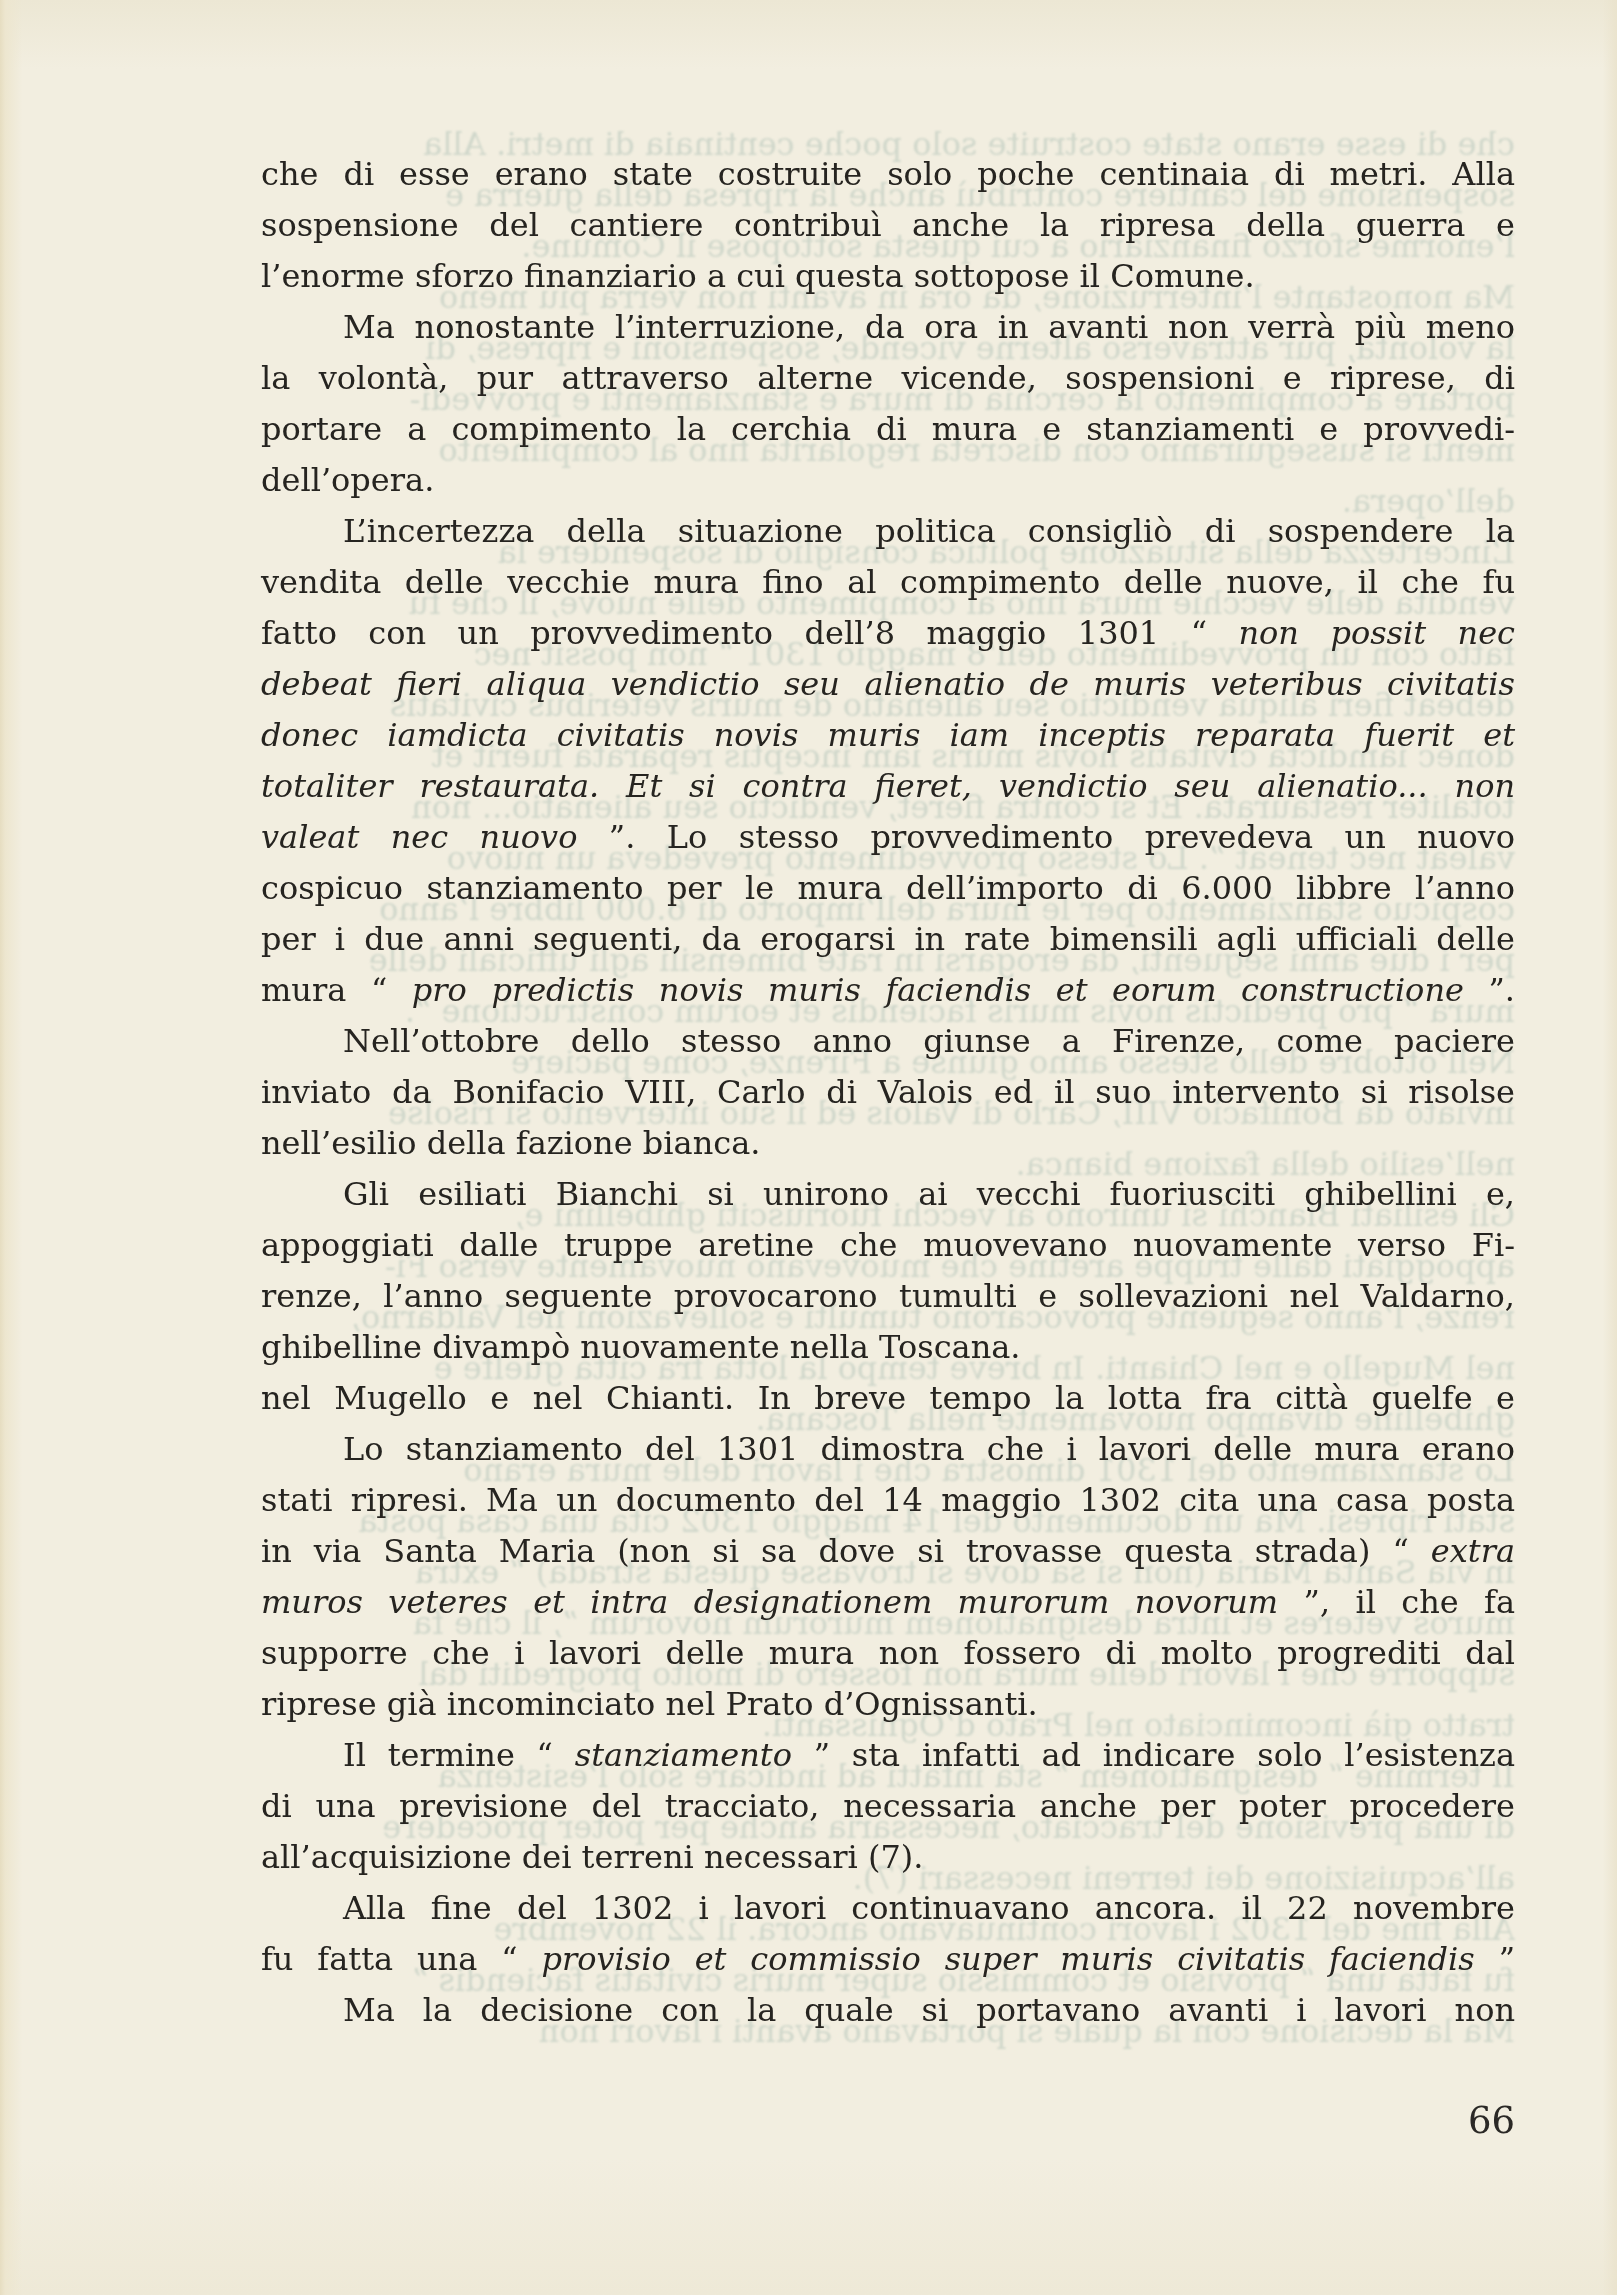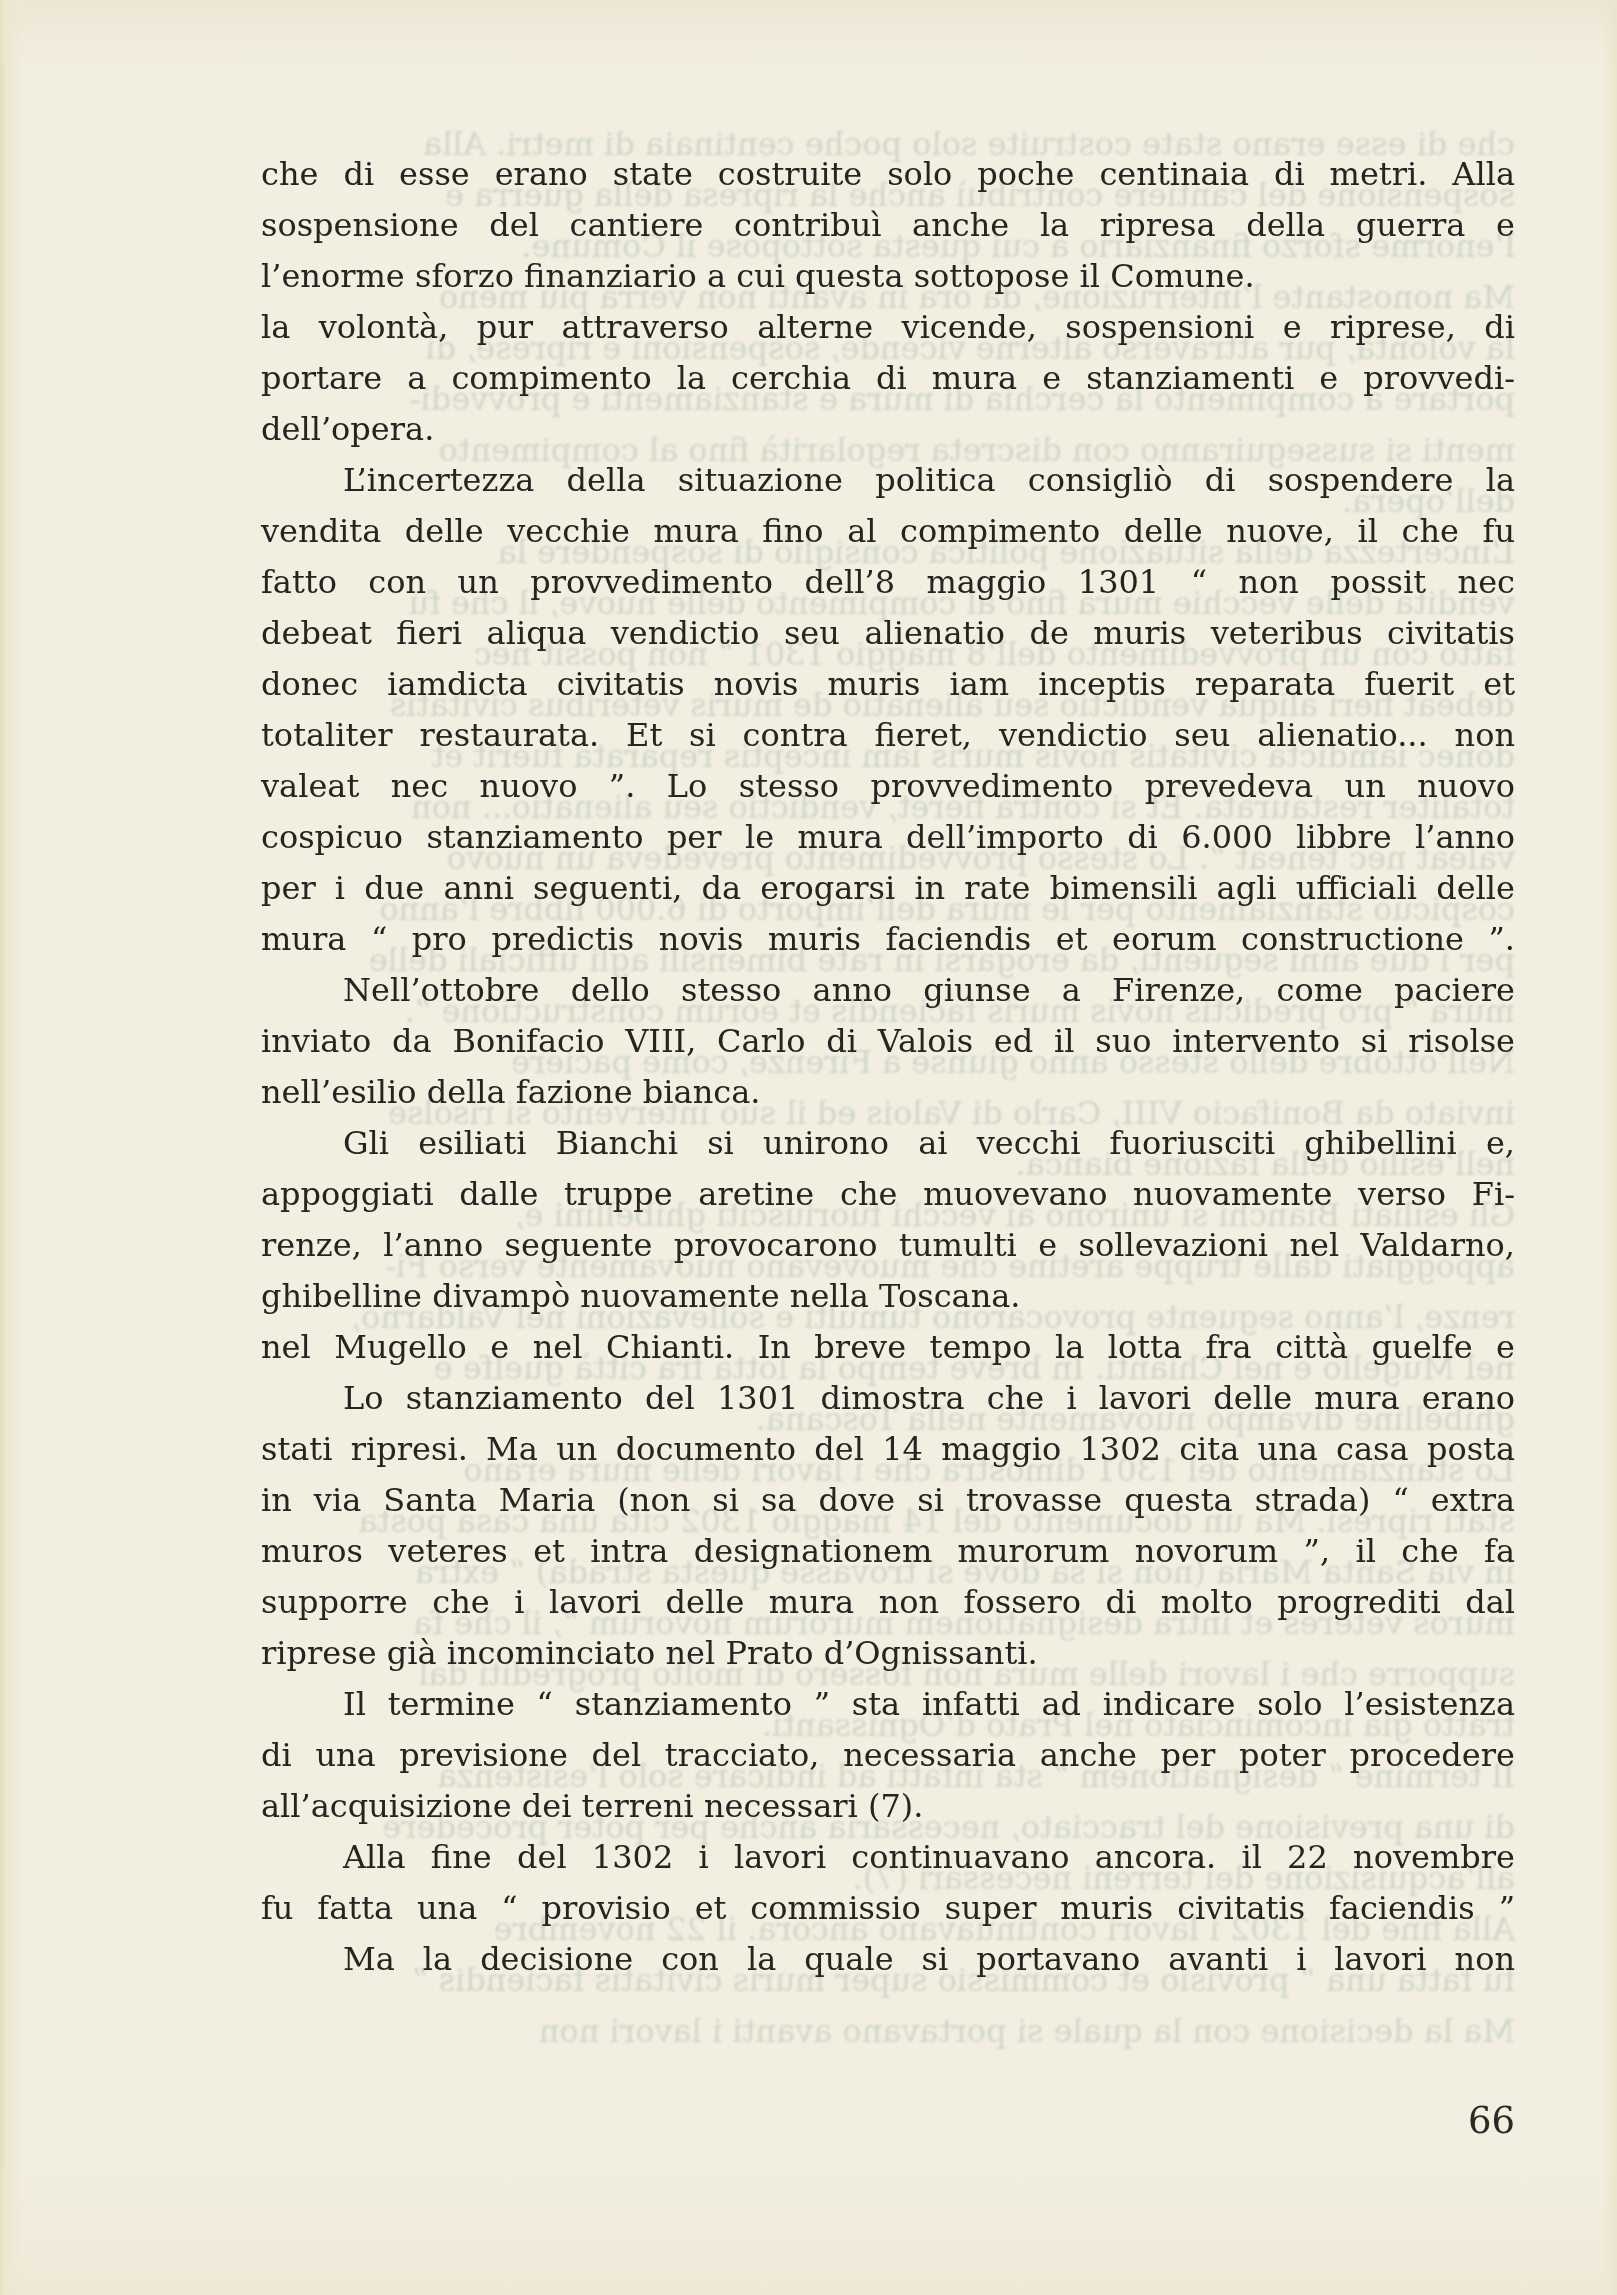--- a/index.html
+++ b/index.html
@@ -28,21 +28,21 @@
   }
   .bleed .line{white-space:nowrap;overflow:hidden;}
   .textblock{
     position:absolute;left:261px;top:149px;width:1254px;
     font-size:32px;line-height:51px;color:#262420;
   }
   .para{margin:0;padding:0;}
   .line{text-align:left;}
   .line.just{text-align:justify;text-align-last:justify;}
   .line.ind{text-indent:82px;}
-  .it{}
+  .it{font-style:italic;}
   .page-number{
     position:absolute;left:261px;top:2099px;width:1254px;
     text-align:right;font-size:37px;color:#2b2926;
   }
 </style>
 </head>
 <body>
 
 <div class="paper"></div>
 
@@ -87,20 +87,21 @@
     <div class="line">Ma la decisione con la quale si portavano avanti i lavori non</div>
   </div>
 
 <main class="textblock">
     <div class="para">
       <div class="line just"><span>che di esse erano state costruite solo poche centinaia di metri. Alla</span></div>
       <div class="line just"><span>sospensione del cantiere contribuì anche la ripresa della guerra e</span></div>
       <div class="line"><span>l’enorme sforzo finanziario a cui questa sottopose il Comune.</span></div>
     </div>
     <div class="para">
+      <div class="line just ind"><span>Ma nonostante l’interruzione, da ora in avanti non verrà più meno</span></div>
       <div class="line just"><span>la volontà, pur attraverso alterne vicende, sospensioni e riprese, di</span></div>
       <div class="line just"><span>portare a compimento la cerchia di mura e stanziamenti e provvedi-</span></div>
       <div class="line"><span>dell’opera.</span></div>
     </div>
     <div class="para">
       <div class="line just ind"><span>L’incertezza della situazione politica consigliò di sospendere la</span></div>
       <div class="line just"><span>vendita delle vecchie mura fino al compimento delle nuove, il che fu</span></div>
       <div class="line just"><span>fatto con un provvedimento dell’8 maggio 1301 “ </span><span class="it">non possit nec</span></div>
       <div class="line just"><span class="it">debeat fieri aliqua vendictio seu alienatio de muris veteribus civitatis</span></div>
       <div class="line just"><span class="it">donec iamdicta civitatis novis muris iam inceptis reparata fuerit et</span></div>

